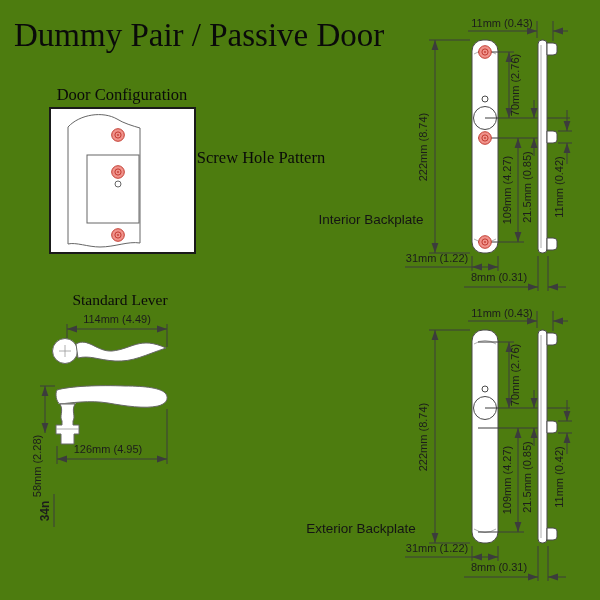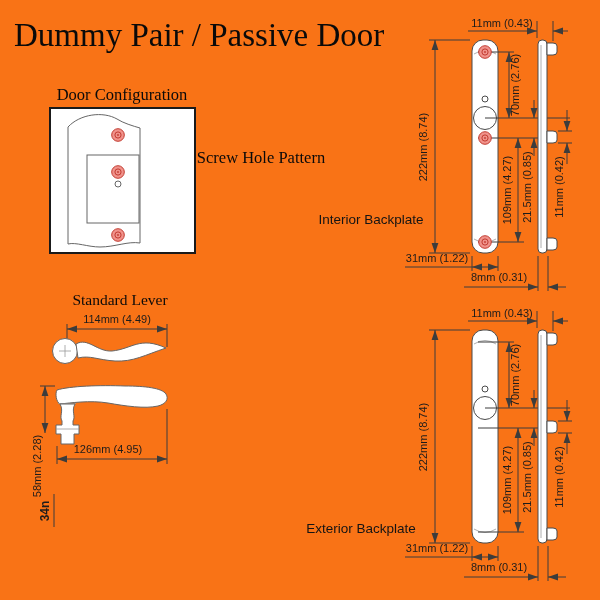--- a/index.html
+++ b/index.html
@@ -1,16 +1,16 @@
 <!DOCTYPE html>
 <html><head>
 <meta charset="utf-8">
 <style>
   html,body{margin:0;padding:0;background:#ffffff;}
-  .page{position:relative;width:600px;height:600px;background:#f97316;overflow:hidden;}
+  .page{position:relative;width:600px;height:600px;background:#4d7c0f;overflow:hidden;}
   svg{display:block;}
   .ln{stroke:#3c3c3c;stroke-width:1;fill:none;}
   .thin{stroke:#999;stroke-width:0.8;fill:none;}
   .shape{stroke:#4a4a4a;stroke-width:1;fill:#ffffff;}
   .outline{stroke:#666;stroke-width:1;fill:#ffffff;}
   .dimtxt{font-family:"Liberation Sans","DejaVu Sans",sans-serif;font-size:11px;fill:#1c1c1c;}
   .sertxt{font-family:"Liberation Serif","DejaVu Serif",serif;fill:#0a0a0a;}
   .title-txt{font-size:33px;}
   .sec-txt{font-size:16.5px;}
   .seclabel{font-family:"Liberation Sans","DejaVu Sans",sans-serif;font-size:13.5px;fill:#141414;}

